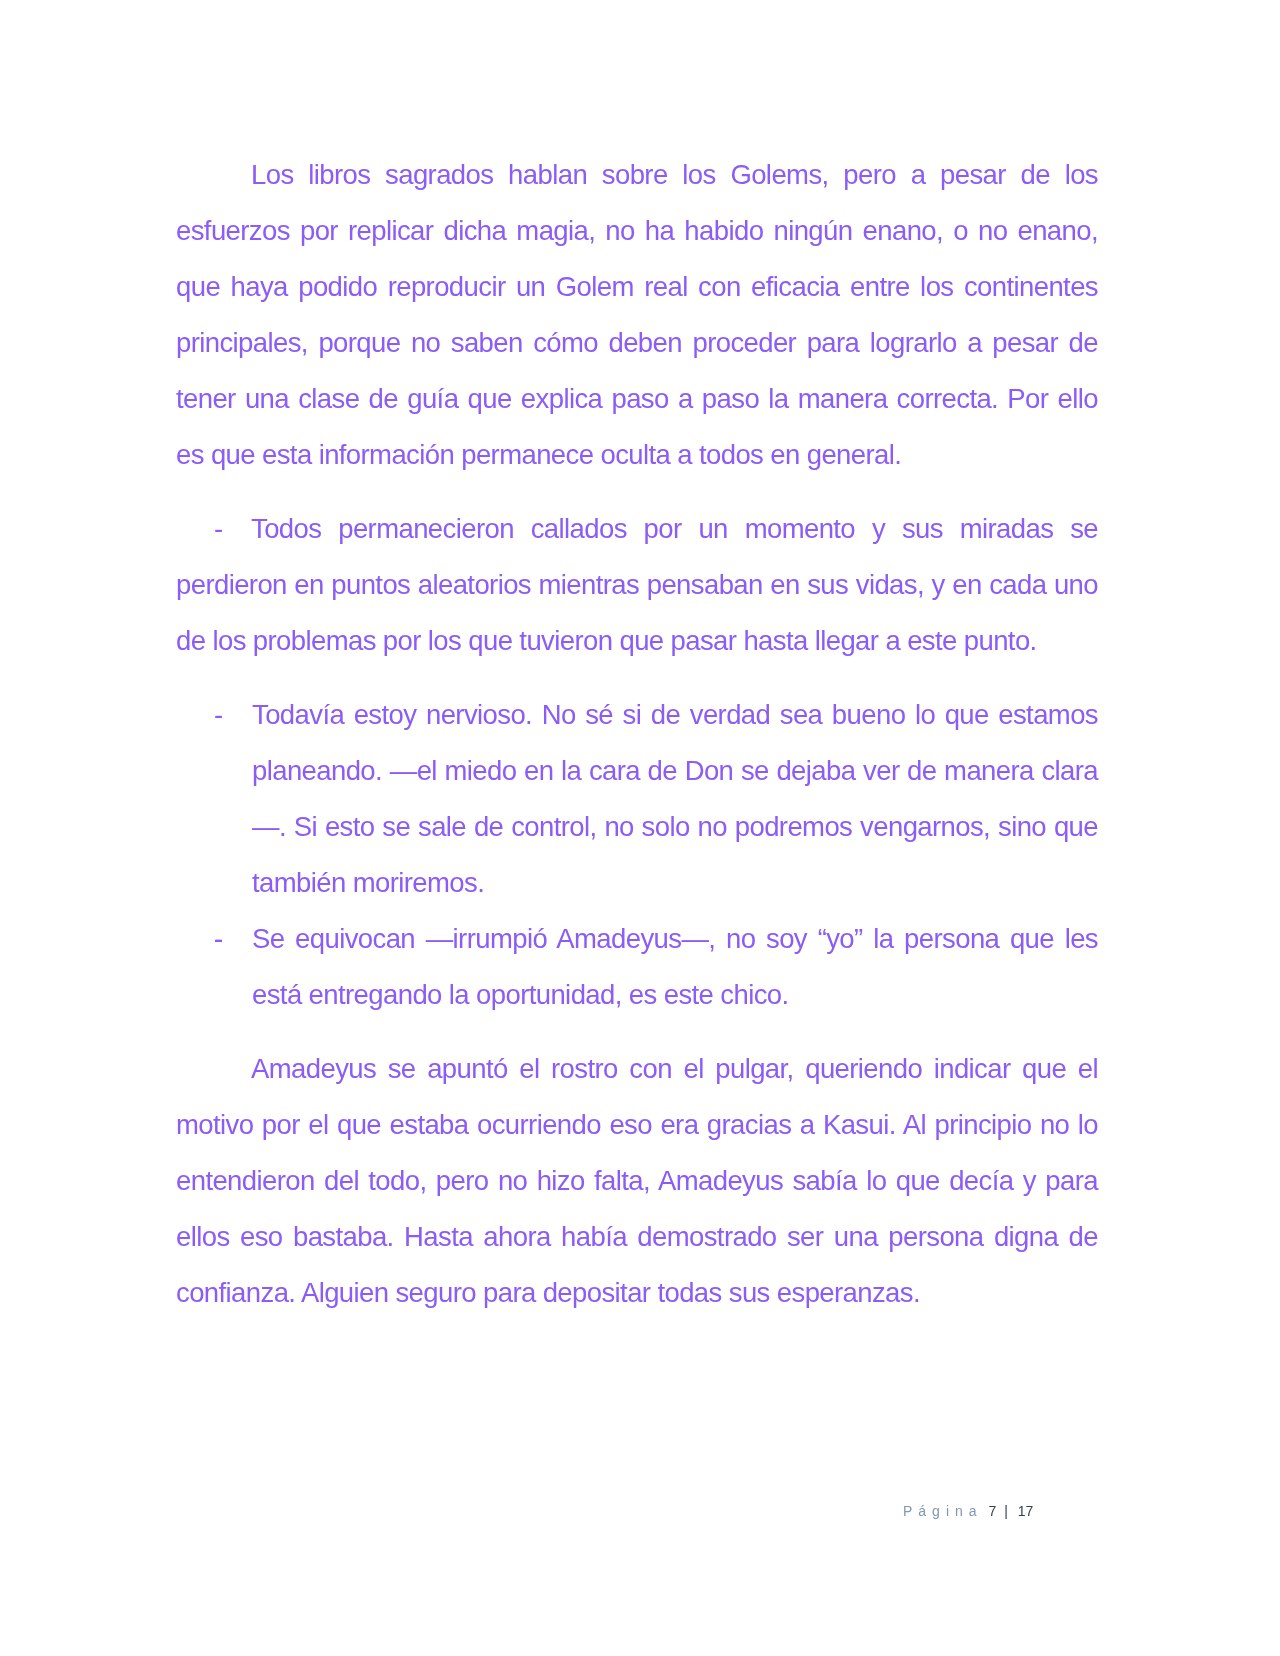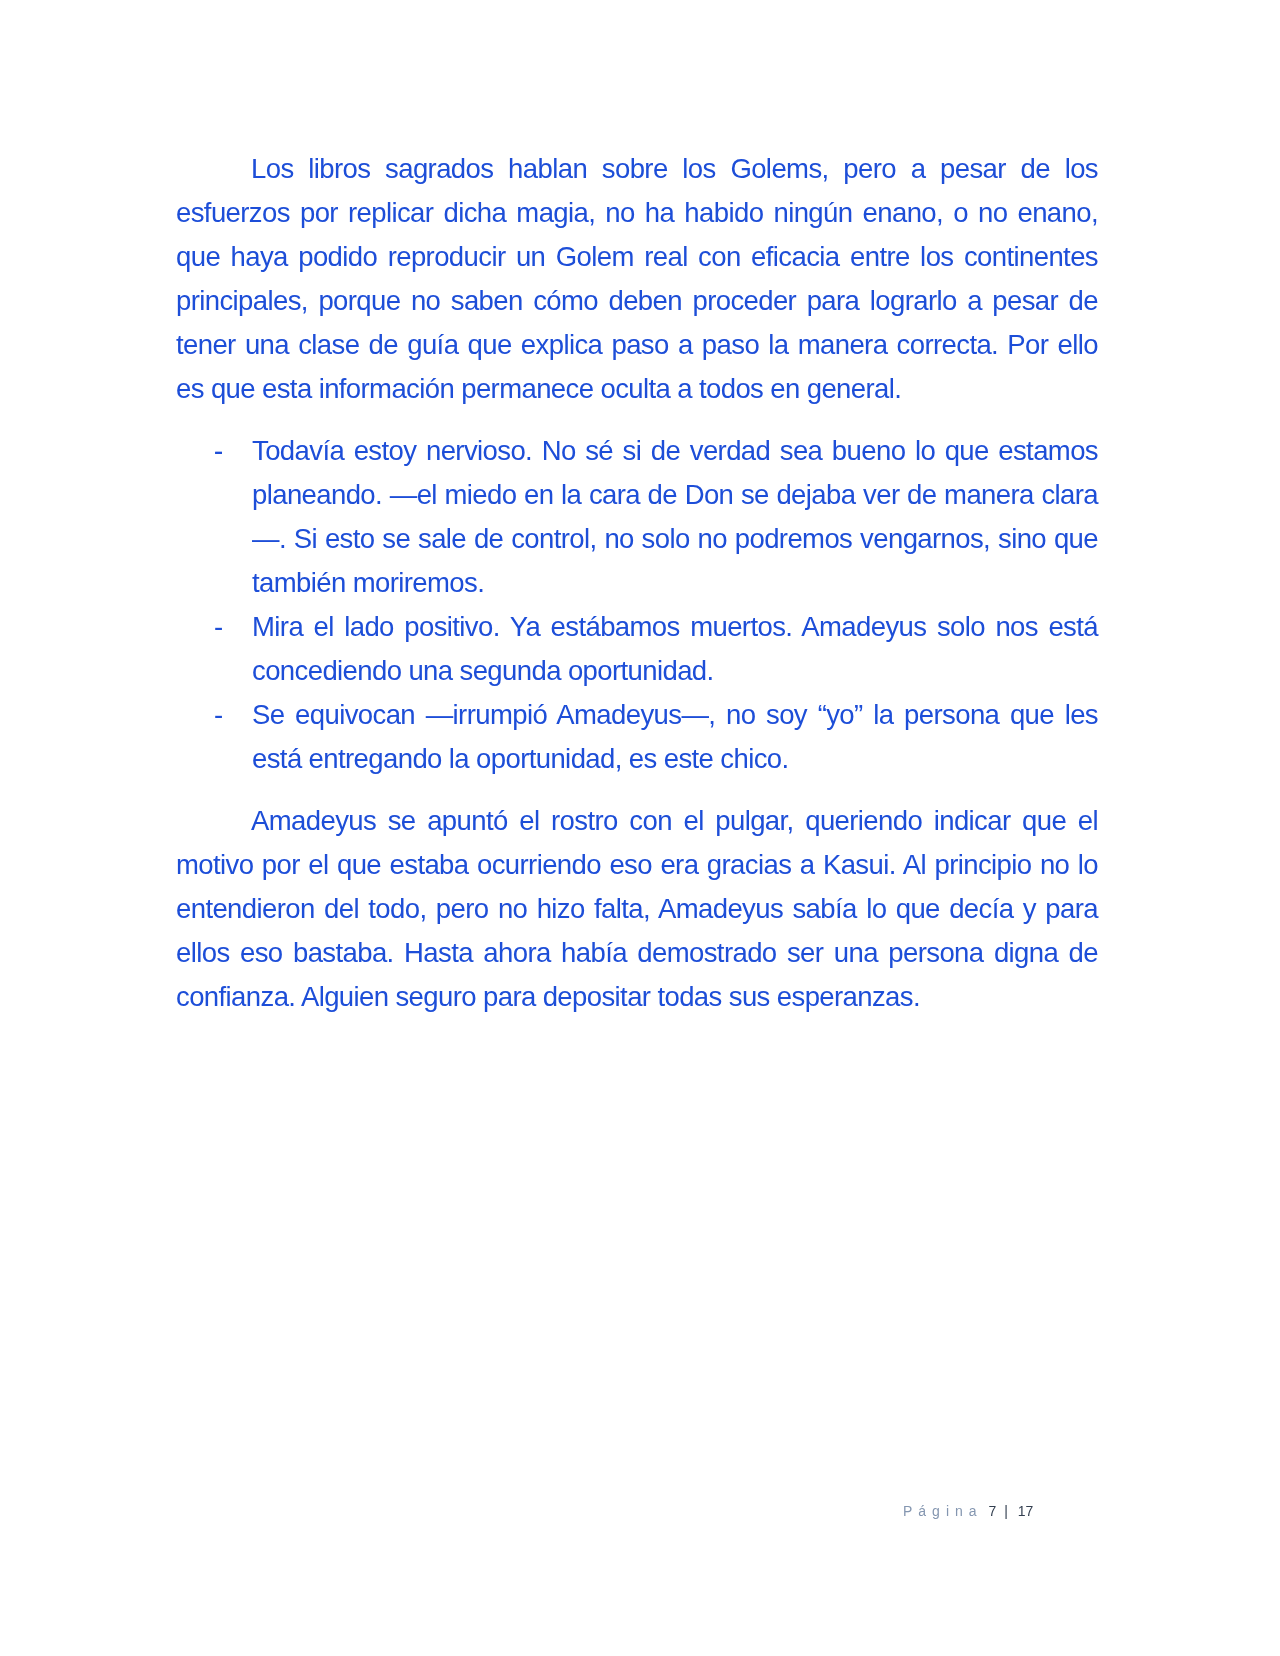--- a/index.html
+++ b/index.html
@@ -3,21 +3,21 @@
   <meta charset="utf-8">
   <style>
     html, body { margin: 0; padding: 0; background: #ffffff; }
     body { width: 1280px; height: 1656px; position: relative; overflow: hidden; }
     .page {
       position: absolute; left: 0; top: 0; width: 1280px; height: 1656px; background: #ffffff;
     }
     .text-block {
       position: absolute; left: 176px; top: 147px; width: 922px;
       font-family: "Liberation Sans", sans-serif;
-      font-size: 27.5px; line-height: 44px; color: #1d4ed8;
+      font-size: 27.5px; line-height: 56px; color: #8b5cf6;
       text-align: justify;
       letter-spacing: -0.6px;
     }
     .para { margin: 0 0 18px 0; text-indent: 75px; }
     .dialogue { list-style: none; margin: 0 0 18px 0; padding: 0; }
     .dialogue-item { position: relative; padding-left: 76px; margin: 0; }
     .dash {
       position: absolute; left: 38px; top: 0;
     }
     .footer {
@@ -34,29 +34,29 @@
 <div class="page">
   <div class="text-block">
     <p class="para">Los libros sagrados hablan sobre los Golems, pero a pesar de los esfuerzos por replicar dicha magia, no ha habido ningún enano, o no enano, que haya podido reproducir un Golem real con eficacia entre los continentes principales, porque no saben cómo deben proceder para lograrlo a pesar de tener una clase de guía que explica paso a paso la manera correcta. Por ello es que esta información permanece oculta a todos en general.</p>
 
     <ul class="dialogue">
       <li class="dialogue-item">
         <span class="dash">-</span>
       </li>
     </ul>
 
+    <p class="para">Todos permanecieron callados por un momento y sus miradas se perdieron en puntos aleatorios mientras pensaban en sus vidas, y en cada uno de los problemas por los que tuvieron que pasar hasta llegar a este punto.</p>
 
     <ul class="dialogue">
       <li class="dialogue-item">
         <span class="dash">-</span>
         <span>Todavía estoy nervioso. No sé si de verdad sea bueno lo que estamos planeando. —el miedo en la cara de Don se dejaba ver de manera clara—. Si esto se sale de control, no solo no podremos vengarnos, sino que también moriremos.</span>
       </li>
       <li class="dialogue-item">
         <span class="dash">-</span>
-        <span>Mira el lado positivo. Ya estábamos muertos. Amadeyus solo nos está concediendo una segunda oportunidad.</span>
       </li>
       <li class="dialogue-item">
         <span class="dash">-</span>
         <span>Se equivocan —irrumpió Amadeyus—, no soy “yo” la persona que les está entregando la oportunidad, es este chico.</span>
       </li>
     </ul>
 
     <p class="para">Amadeyus se apuntó el rostro con el pulgar, queriendo indicar que el motivo por el que estaba ocurriendo eso era gracias a Kasui. Al principio no lo entendieron del todo, pero no hizo falta, Amadeyus sabía lo que decía y para ellos eso bastaba. Hasta ahora había demostrado ser una persona digna de confianza. Alguien seguro para depositar todas sus esperanzas.</p>
   </div>
 

